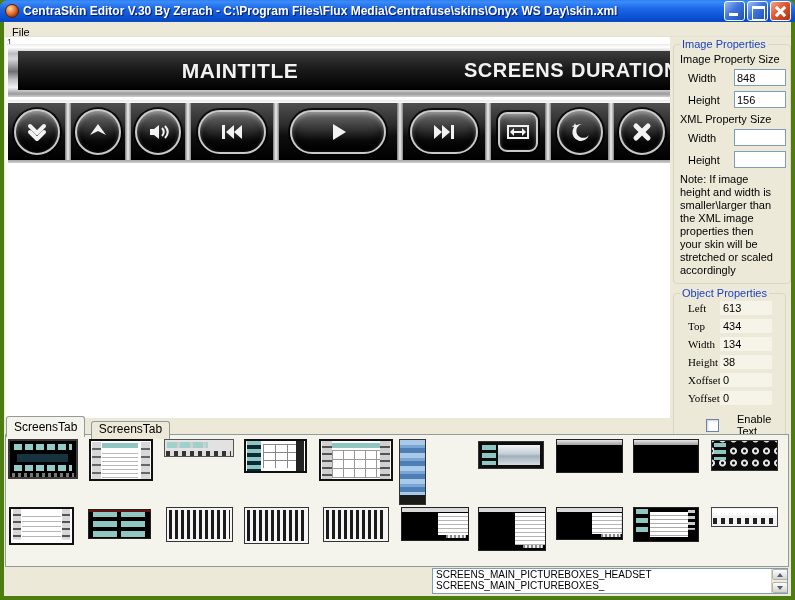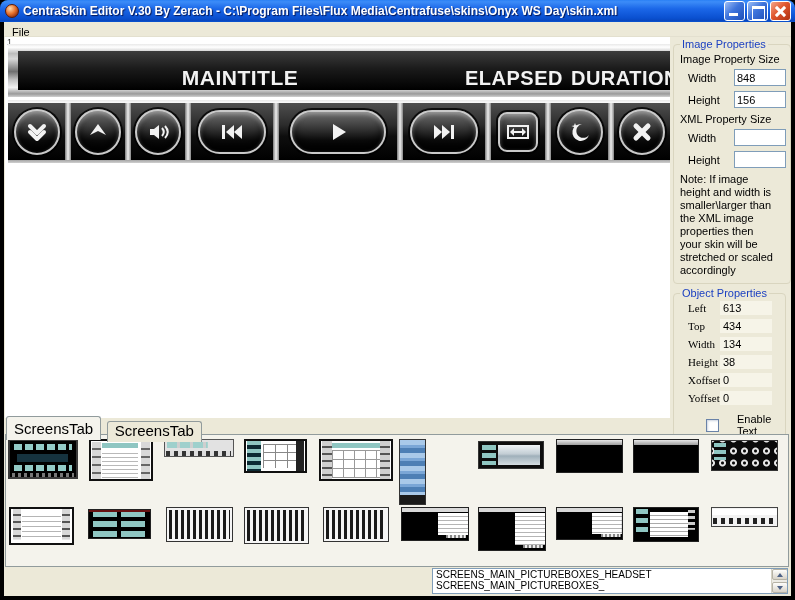--- a/index.html
+++ b/index.html
@@ -1,20 +1,20 @@
 <!DOCTYPE html>
 <html><head>
 <meta charset="utf-8">
 <style>
   html,body{margin:0;padding:0;width:795px;height:600px;overflow:hidden;
     font-family:"Liberation Sans",sans-serif;-webkit-font-smoothing:antialiased;}
   *{box-sizing:border-box;}
 
   
-  .win{position:absolute;inset:0;background:#000000;}
+  .win{position:absolute;inset:0;background:#4d7c0f;}
   .titlebar{position:absolute;left:0;top:0;right:0;height:22px;border-radius:8px 8px 0 0;
     background:linear-gradient(180deg,#2A80F5 0%,#3C8CF8 8%,#1B67E8 40%,#0A50D0 82%,#0846BE 95%,#0A58D8 100%);
     display:flex;align-items:center;padding:0 4px 0 5px;}
   .app-icon{width:14px;height:14px;border-radius:50%;flex:none;margin-right:4px;
     background:radial-gradient(circle at 35% 30%,#ffd9a8,#e8742f 45%,#87280e 85%);
     border:1px solid #5a1c08;}
   .title-text{color:#fff;font-size:12px;font-weight:bold;white-space:nowrap;overflow:hidden;
     text-shadow:1px 1px 1px rgba(0,0,40,.75);flex:1;}
   .win-btns{display:flex;gap:2px;flex:none;}
   .wbtn{width:21px;height:20px;border-radius:3px;border:1px solid #fff;position:relative;
@@ -35,21 +35,21 @@
   .menu-item{display:inline-block;font-size:11px;color:#000;padding:1px 5px;cursor:default;}
   .menu-item::first-letter{text-decoration:underline;}
 
   
   .canvas{position:absolute;left:1px;top:15px;width:665px;height:381px;background:#fff;overflow:hidden;}
   .corner-label{position:absolute;left:2px;top:0;font-size:9px;color:#333;}
 
   .metal{background:linear-gradient(180deg,#e9e9e9 0%,#ffffff 6%,#bdbdbd 18%,#d8d8d8 28%,#8e8e8e 45%,#6f6f6f 52%,#c4c4c4 68%,#f2f2f2 82%,#9a9a9a 94%,#d0d0d0 100%);}
 
   .skin-titlebar{position:absolute;left:3px;top:7px;width:676px;height:53px;padding:7px 0 7px 10px;}
-  .stb-inner{width:100%;height:100%;display:flex;align-items:flex-end;
+  .stb-inner{width:100%;height:100%;display:flex;align-items:center;
     background:linear-gradient(180deg,#3d3d3d 0%,#1b1b1b 45%,#000 100%);}
   .stb-sec{display:flex;align-items:center;justify-content:center;color:#f2f2f2;
     font-weight:bold;font-size:21px;letter-spacing:.5px;}
   .stb-sec.s-main{width:444px;}
   .stb-sec.s-elapsed{width:100px;font-size:20px;}
   .stb-sec.s-duration{flex:1;font-size:20px;}
   .stb-sep{width:2px;background:#e8e8e8;margin:2px 0;}
 
   .skin-buttonbar{position:absolute;left:3px;top:63px;width:676px;height:63px;
     padding:3px 0;display:flex;align-items:stretch;}
@@ -83,21 +83,21 @@
   .xp-checkbox{width:13px;height:13px;background:#fff;border:1px solid #6a83a8;flex:none;
     box-shadow:inset 1px 1px 2px rgba(60,90,140,.25);display:inline-block;cursor:pointer;}
   .xp-checkbox.checked::after{content:"✓";display:block;text-align:center;color:#21A121;
     font-weight:bold;font-size:11px;line-height:12px;}
   .cbx-label{margin-left:18px;}
   .ob-grid{display:grid;grid-template-columns:1fr 1fr;row-gap:6px;padding:2px 0 0 0;}
   .ob-item{display:flex;align-items:center;gap:4px;}
 
   
   .tabs{position:absolute;left:2px;top:394px;height:19px;z-index:3;}
-  .tab{display:inline-block;font-size:15px;padding:0 7px 3px 7px;background:#ECE9D8;
+  .tab{display:inline-block;font-size:12px;padding:0 7px 3px 7px;background:#ECE9D8;
     border:1px solid #919B9C;border-bottom:none;border-radius:3px 3px 0 0;margin-right:1px;cursor:pointer;
     position:relative;top:2px;}
   .tab.active{background:#F4F3EC;top:0;padding-top:3px;z-index:4;}
   .tabcontent{position:absolute;left:1px;top:412px;right:2px;height:133px;
     background:#F4F3EC;border:1px solid #919B9C;overflow:hidden;}
 
   
   .thumb{position:absolute;cursor:pointer;background-repeat:no-repeat;}
   .t-player{background-color:#000;border:2px solid #3a3a3a;
     background-image:
@@ -241,21 +241,21 @@
     <div class="canvas">
       <span class="corner-label">1</span>
 
       <div class="skin-titlebar metal">
         <div class="stb-inner">
           <div class="stb-sec s-main">
             <span>MAINTITLE</span>
           </div>
           <div class="stb-sep"></div>
           <div class="stb-sec s-elapsed">
-            <span>ELAPSED</span>
+            <span>SCREENS</span>
           </div>
           <div class="stb-sep"></div>
           <div class="stb-sec s-duration">
             <span>DURATION</span>
           </div>
         </div>
       </div>
 
       <div class="skin-buttonbar metal">
         <div class="cell" style="width:57px">

